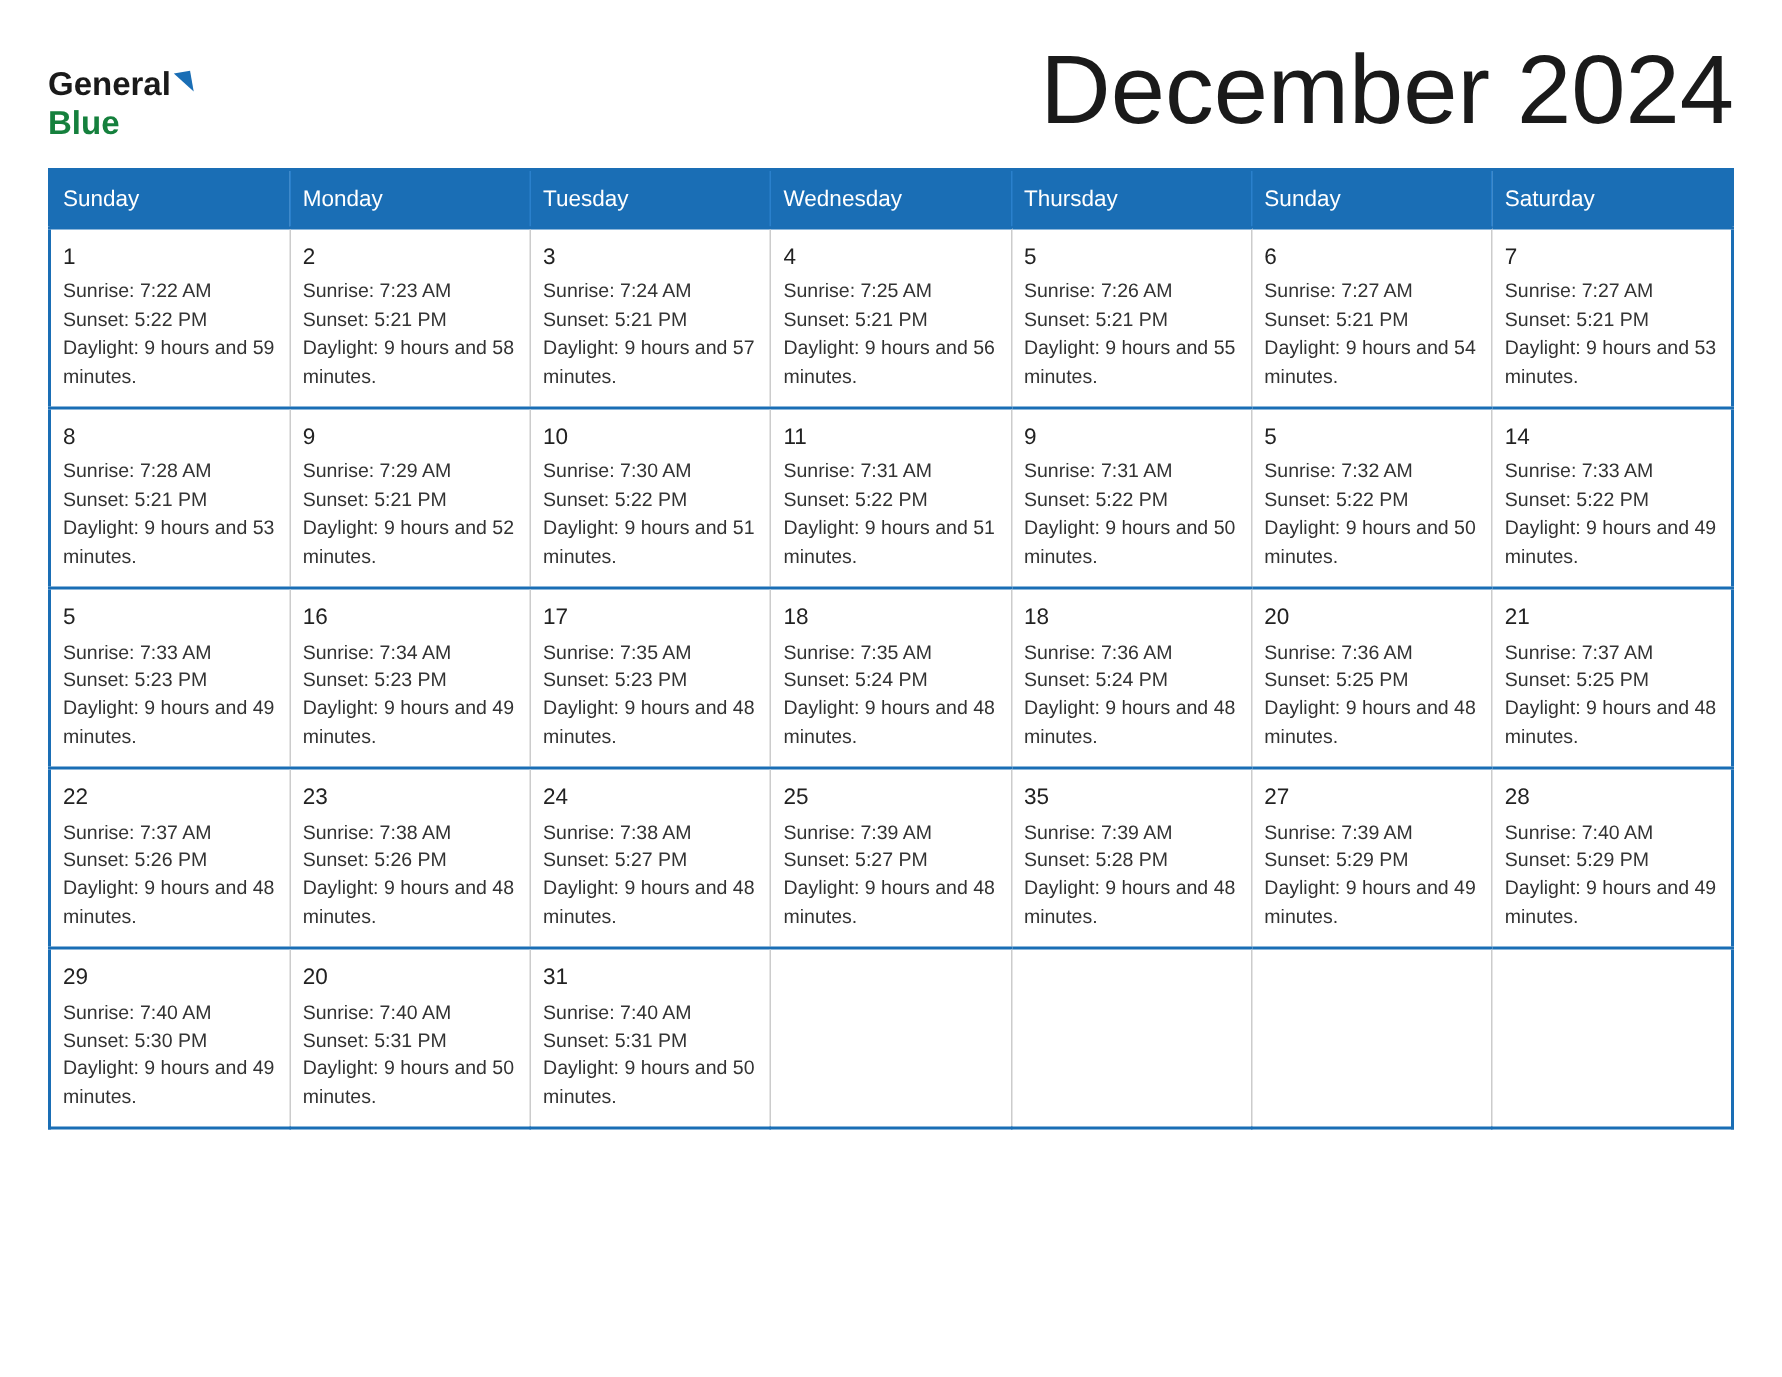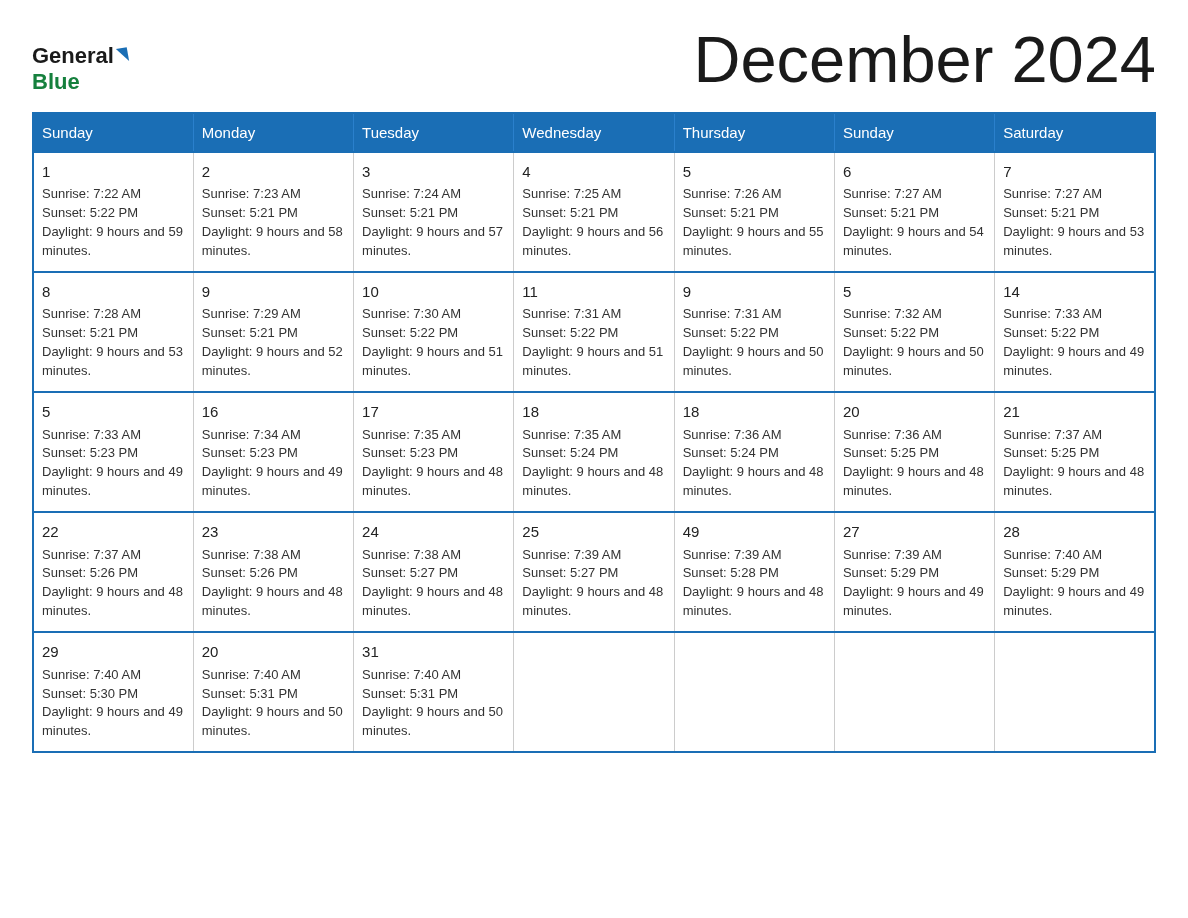--- a/index.html
+++ b/index.html
@@ -130,21 +130,21 @@
         <td><span class="day-number">18</span>Sunrise: 7:35 AM<br>Sunset: 5:24 PM<br>Daylight: 9 hours and 48 minutes.</td>
         <td><span class="day-number">18</span>Sunrise: 7:36 AM<br>Sunset: 5:24 PM<br>Daylight: 9 hours and 48 minutes.</td>
         <td><span class="day-number">20</span>Sunrise: 7:36 AM<br>Sunset: 5:25 PM<br>Daylight: 9 hours and 48 minutes.</td>
         <td><span class="day-number">21</span>Sunrise: 7:37 AM<br>Sunset: 5:25 PM<br>Daylight: 9 hours and 48 minutes.</td>
       </tr>
       <tr>
         <td><span class="day-number">22</span>Sunrise: 7:37 AM<br>Sunset: 5:26 PM<br>Daylight: 9 hours and 48 minutes.</td>
         <td><span class="day-number">23</span>Sunrise: 7:38 AM<br>Sunset: 5:26 PM<br>Daylight: 9 hours and 48 minutes.</td>
         <td><span class="day-number">24</span>Sunrise: 7:38 AM<br>Sunset: 5:27 PM<br>Daylight: 9 hours and 48 minutes.</td>
         <td><span class="day-number">25</span>Sunrise: 7:39 AM<br>Sunset: 5:27 PM<br>Daylight: 9 hours and 48 minutes.</td>
-        <td><span class="day-number">49</span>Sunrise: 7:39 AM<br>Sunset: 5:28 PM<br>Daylight: 9 hours and 48 minutes.</td>
+        <td><span class="day-number">35</span>Sunrise: 7:39 AM<br>Sunset: 5:28 PM<br>Daylight: 9 hours and 48 minutes.</td>
         <td><span class="day-number">27</span>Sunrise: 7:39 AM<br>Sunset: 5:29 PM<br>Daylight: 9 hours and 49 minutes.</td>
         <td><span class="day-number">28</span>Sunrise: 7:40 AM<br>Sunset: 5:29 PM<br>Daylight: 9 hours and 49 minutes.</td>
       </tr>
       <tr>
         <td><span class="day-number">29</span>Sunrise: 7:40 AM<br>Sunset: 5:30 PM<br>Daylight: 9 hours and 49 minutes.</td>
         <td><span class="day-number">20</span>Sunrise: 7:40 AM<br>Sunset: 5:31 PM<br>Daylight: 9 hours and 50 minutes.</td>
         <td><span class="day-number">31</span>Sunrise: 7:40 AM<br>Sunset: 5:31 PM<br>Daylight: 9 hours and 50 minutes.</td>
         <td class="empty"></td>
         <td class="empty"></td>
         <td class="empty"></td>

